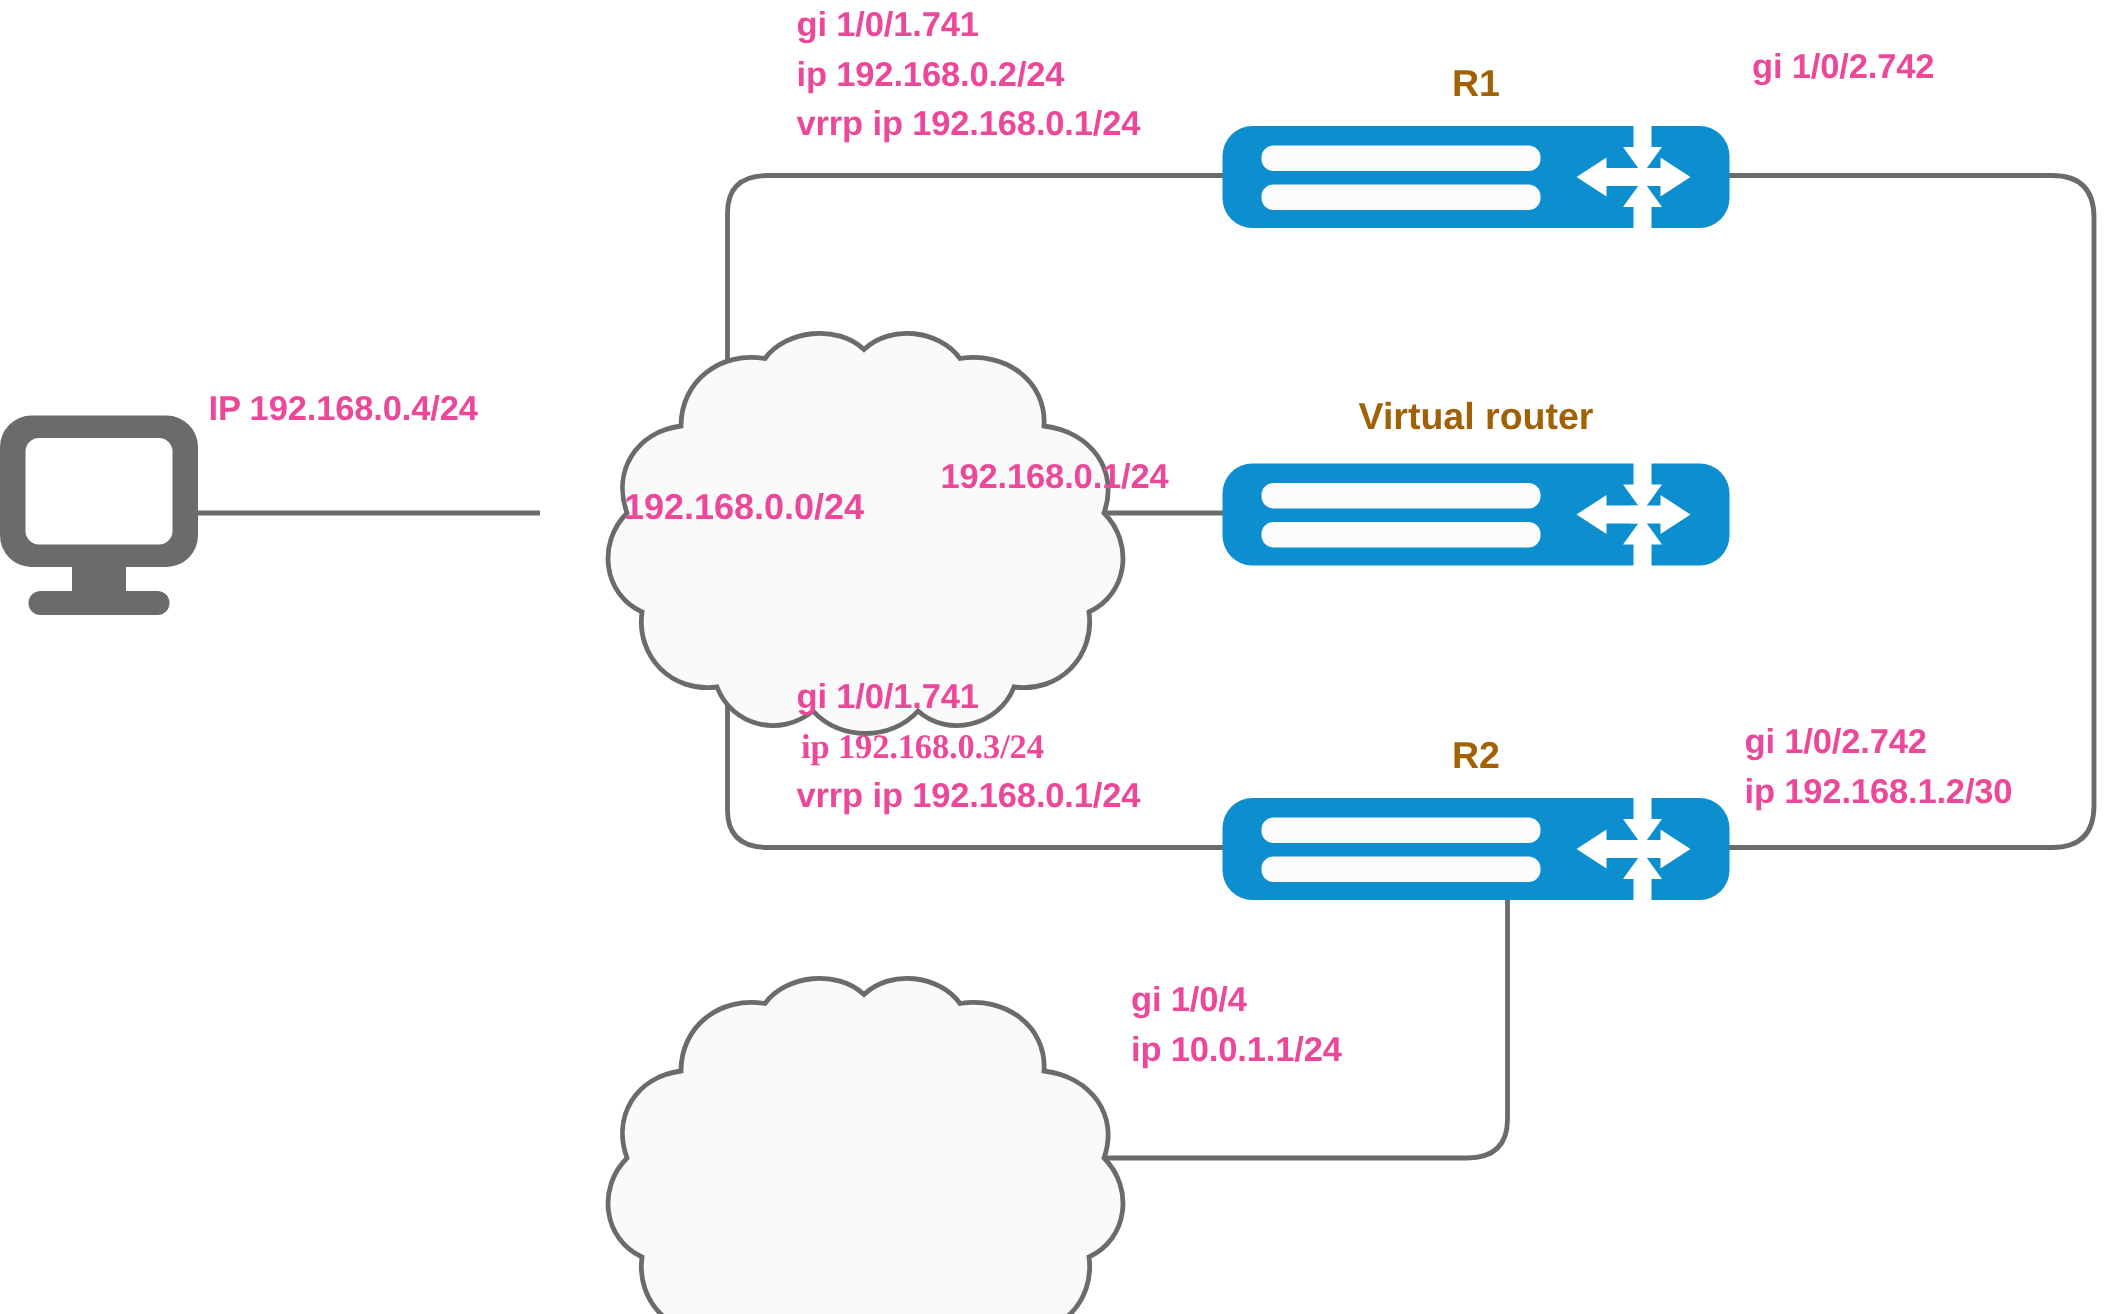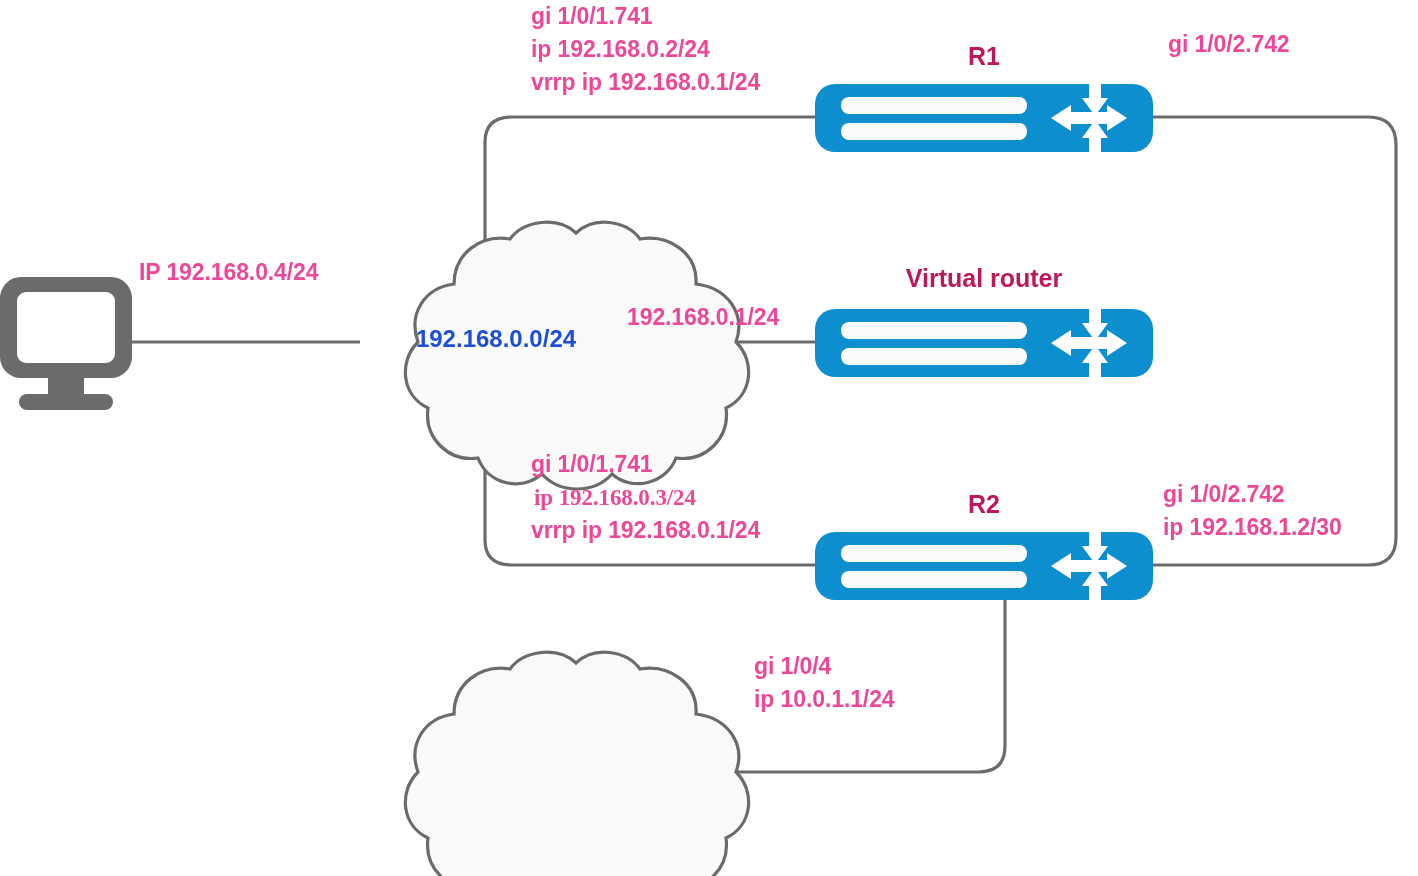--- a/index.html
+++ b/index.html
@@ -30,31 +30,31 @@
     color: #ec4899;
     font-family: "Liberation Sans", sans-serif;
     font-size: 23px;
     font-weight: bold;
     line-height: 33px;
     white-space: pre;
     letter-spacing: -0.1px;
   }
   .lbl-blue {
     position: absolute;
-    color: #be185d;
+    color: #a16207;
     font-family: "Liberation Sans", sans-serif;
     font-size: 25px;
     font-weight: bold;
     line-height: 30px;
     white-space: pre;
     text-align: center;
   }
   .cloud-text {
     position: absolute;
-    color: #1d4ed8;
+    color: #ec4899;
     font-family: "Liberation Sans", sans-serif;
     font-size: 24px;
     font-weight: bold;
     white-space: pre;
     text-align: center;
   }
 </style>
 </head>
 <body>
 

